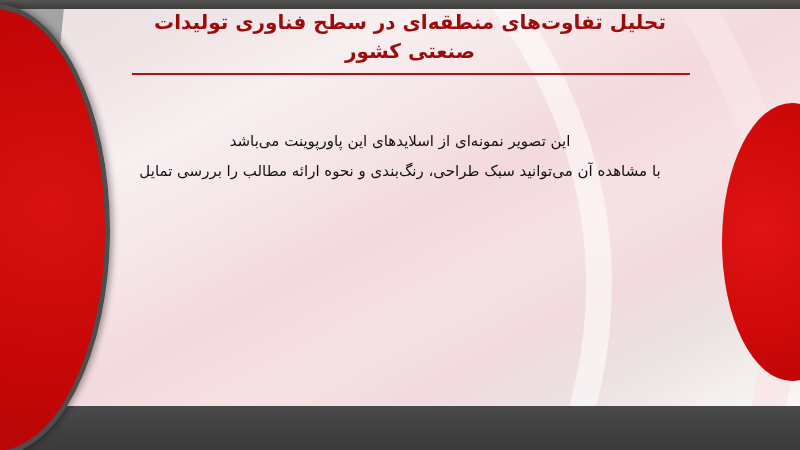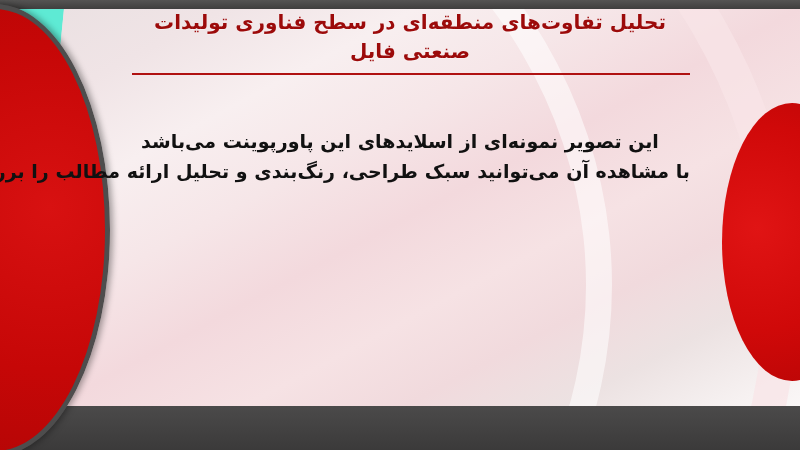--- a/index.html
+++ b/index.html
@@ -3,21 +3,21 @@
 <meta charset="utf-8">
 <style>
   html,body{margin:0;padding:0;}
   body{
     width:800px;height:450px;overflow:hidden;
     background:#4a4a4a;
     font-family:"DejaVu Sans","Liberation Sans",sans-serif;
   }
   #slide{
     position:relative;width:800px;height:450px;overflow:hidden;
-    background:#5eead4;
+    background:#a3a3a3;
   }
   
   .frame-top{
     position:absolute;left:0;top:0;width:800px;height:9px;
     background:linear-gradient(180deg,#555453 0%,#3f3e3e 100%);
   }
   .frame-bottom{
     position:absolute;left:0;bottom:0;width:800px;height:44px;
     background:linear-gradient(180deg,#4b4a4a 0%,#3b3a3a 100%);
   }
@@ -93,24 +93,23 @@
     position:absolute;left:132px;top:73px;width:558px;height:2px;
     background:#b01111;
   }
   
   .body-block{
     position:absolute;left:110px;top:126px;width:580px;
     direction:rtl;text-align:center;
   }
   .body-line{
     color:#111111;
-    font-size:19px;
+    font-size:15px;
     line-height:30px;
     white-space:nowrap;
-    font-weight:bold;
   }
 </style>
 </head>
 <body>
 
 <div id="slide">
 
   <div class="panel-slant">
     <div class="panel-wash"></div>
     <div class="arc a1"></div>
@@ -127,22 +126,22 @@
     <div class="ellipse-right"></div>
   </div>
 
   <div class="frame-top"></div>
   <div class="frame-bottom"></div>
 
   <div class="ellipse-left"></div>
 
   <div class="title-block">
     <div class="title-line">تحلیل تفاوت‌های منطقه‌ای در سطح فناوری تولیدات</div>
-    <div class="title-line">صنعتی فایل</div>
+    <div class="title-line">صنعتی کشور</div>
   </div>
   <div class="title-rule"></div>
 
   <div class="body-block">
     <div class="body-line">این تصویر نمونه‌ای از اسلایدهای این پاورپوینت می‌باشد</div>
-    <div class="body-line">با مشاهده آن می‌توانید سبک طراحی، رنگ‌بندی و تحلیل ارائه مطالب را بررسی نمایید</div>
+    <div class="body-line">با مشاهده آن می‌توانید سبک طراحی، رنگ‌بندی و نحوه ارائه مطالب را بررسی تمایل</div>
   </div>
 
 </div>
 
 </body></html>

